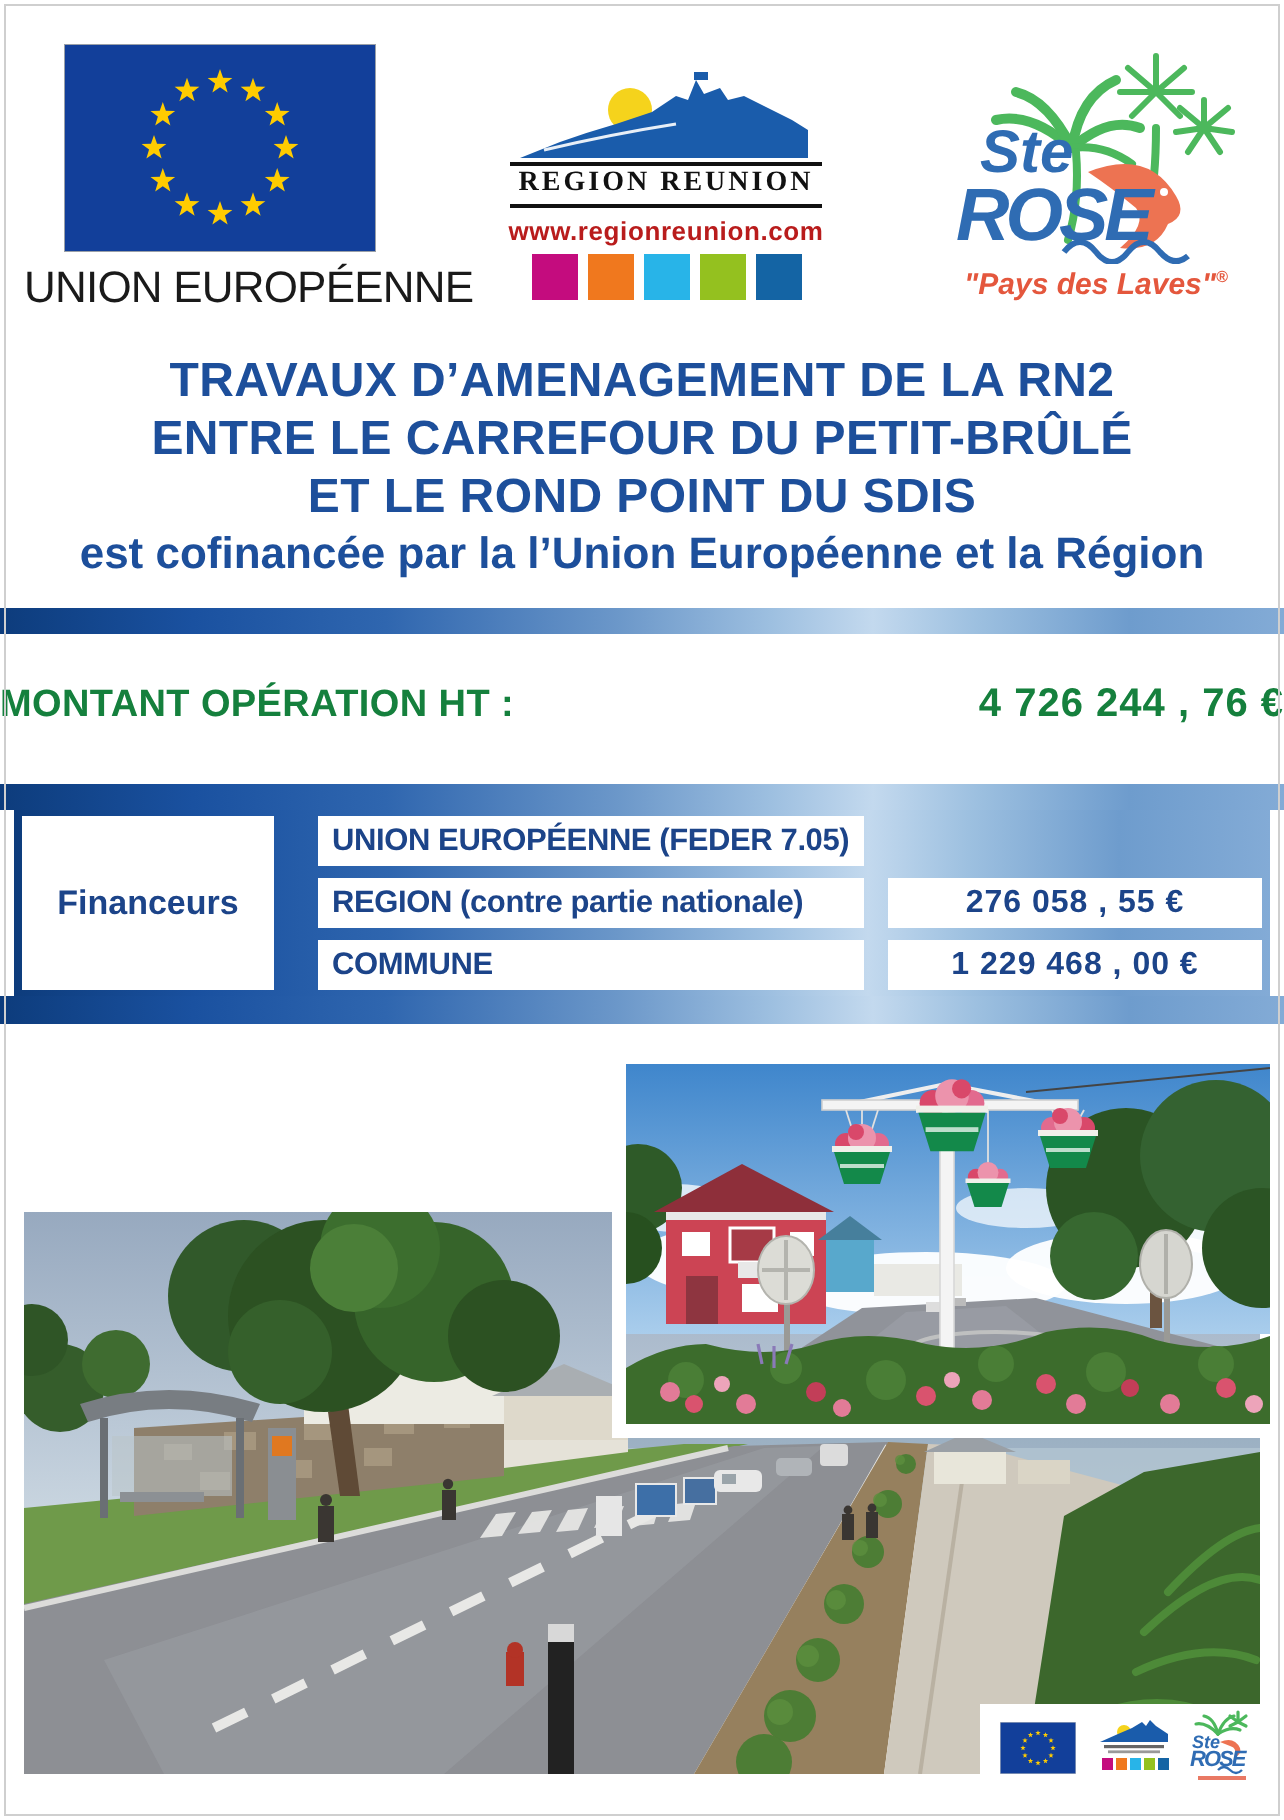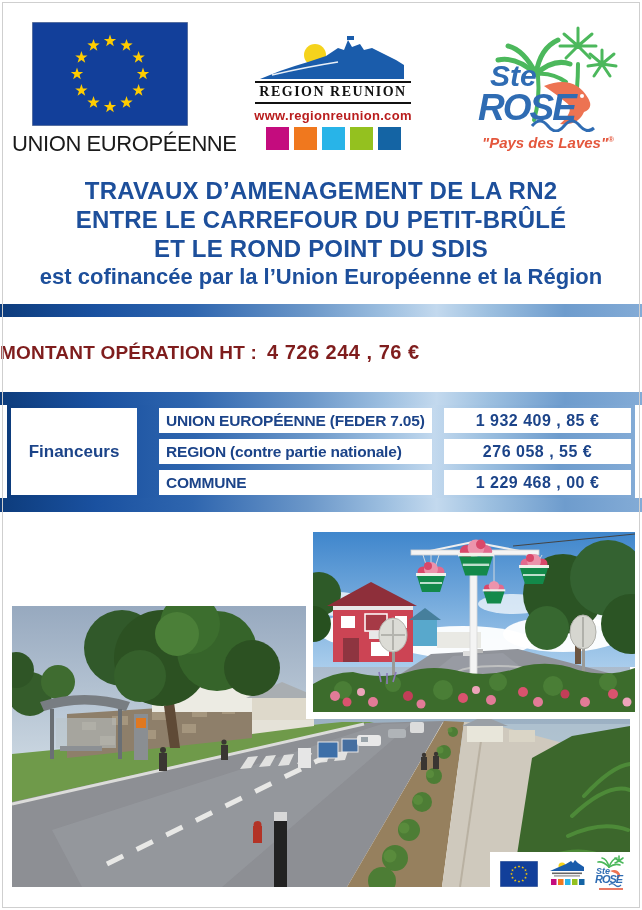--- a/index.html
+++ b/index.html
@@ -31,21 +31,21 @@
   .subtitle { position:absolute; left:0; top:264px; width:642px; text-align:center;
               font-size:22px; font-weight:bold; color:#1d4f9b; }
 
   
   .bluebar { position:absolute; left:0; width:642px; height:13px;
     background:linear-gradient(90deg,#0d3c7c 0%,#1a51a0 15%,#2f66af 30%,#6b97c9 48%,#9dbfe0 60%,#c3d9ee 68%,#9dc0e0 76%,#6e9ccd 88%,#83abd6 100%); }
   .bar1 { top:304px; } .bar2 { top:392px; } .bar3 { top:498px; height:14px; }
 
   
   .montant { position:absolute; left:0; top:325px; width:642px; height:55px;
-             display:flex; align-items:center; justify-content:flex-start; color:#7f1d1d; }
+             display:flex; align-items:center; justify-content:space-between; color:#15803d; }
   .montant-label { font-size:19px; font-weight:bold; letter-spacing:0.2px; }
   .montant-value { font-size:20px; font-weight:bold; margin-left:10px; letter-spacing:0.5px; }
 
   
   .fin-table { position:absolute; left:7px; top:405px; width:628px; height:93px;
     background:linear-gradient(90deg,#0d3c7c 0%,#1a51a0 15%,#2f66af 30%,#6b97c9 48%,#9dbfe0 60%,#c3d9ee 68%,#9dc0e0 76%,#6e9ccd 88%,#83abd6 100%);
     display:grid; grid-template-columns:126px 10px 285px 12px 1fr; grid-template-rows:25px 25px 25px;
     row-gap:6px; padding:3px 4px; }
   .cell { background:#fff; color:#1c4489; font-weight:bold; display:flex; align-items:center; }
   .fin-head { grid-column:1; grid-row:1 / 4; justify-content:center; font-size:17px; }
@@ -147,21 +147,20 @@
   <div class="montant">
     <span class="montant-label">MONTANT OPÉRATION HT :</span>
     <span class="montant-value">4 726 244 , 76 €</span>
   </div>
 
   <div class="bluebar bar2"></div>
 
   <div class="fin-table">
     <div class="cell fin-head">Financeurs</div>
     <div class="cell fin-label r1">UNION EUROPÉENNE (FEDER 7.05)</div>
-    <div class="cell fin-amount r1">1 932 409 , 85 €</div>
     <div class="cell fin-label r2">REGION (contre partie nationale)</div>
     <div class="cell fin-amount r2">276 058 , 55 €</div>
     <div class="cell fin-label r3">COMMUNE</div>
     <div class="cell fin-amount r3">1 229 468 , 00 €</div>
   </div>
 
   <div class="bluebar bar3"></div>
 
   <div class="photo-main">
     <svg width="618" height="281" viewBox="0 0 618 281">

